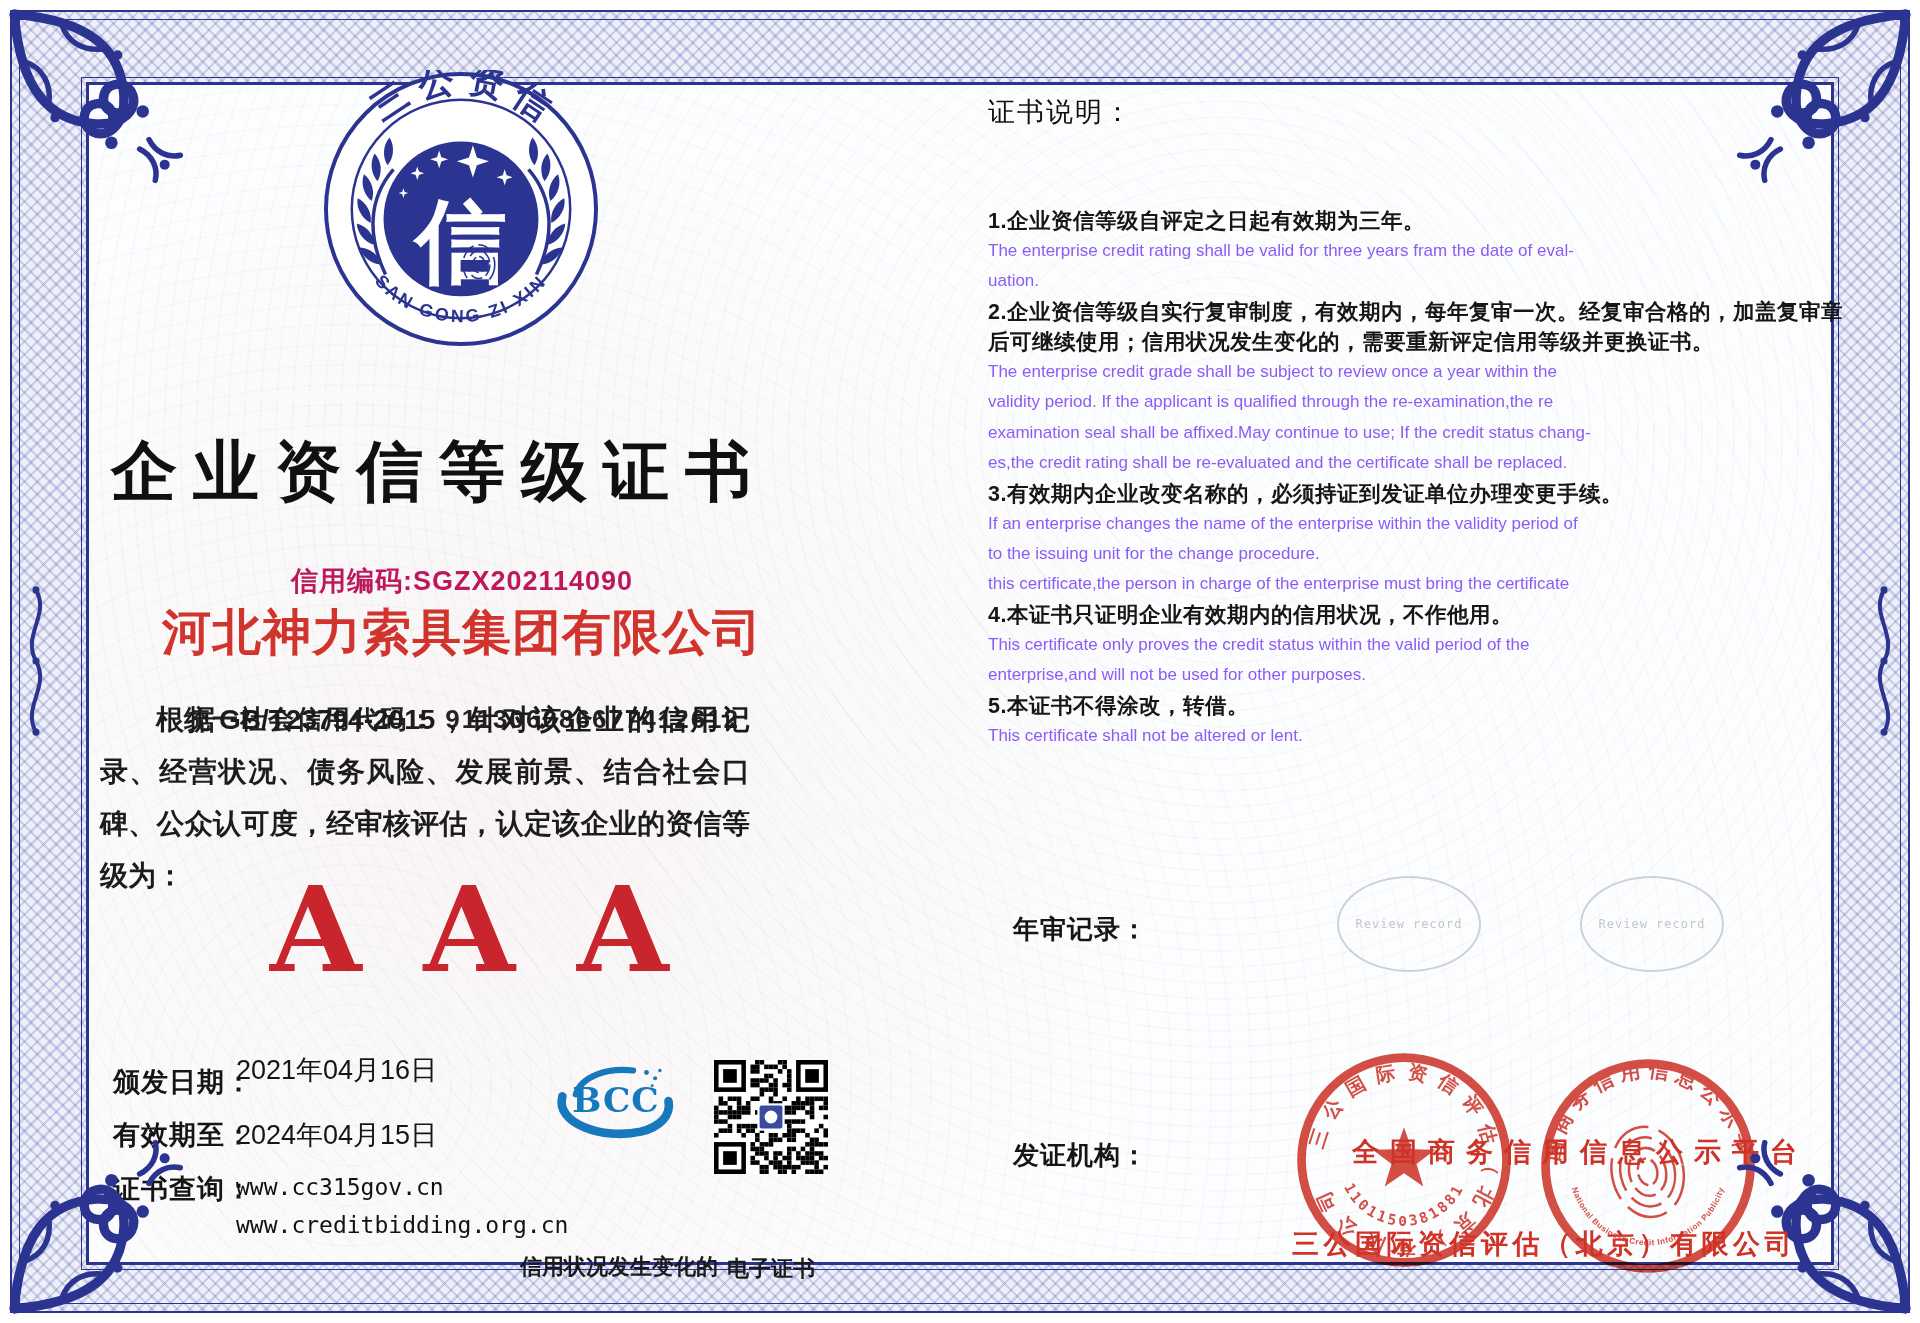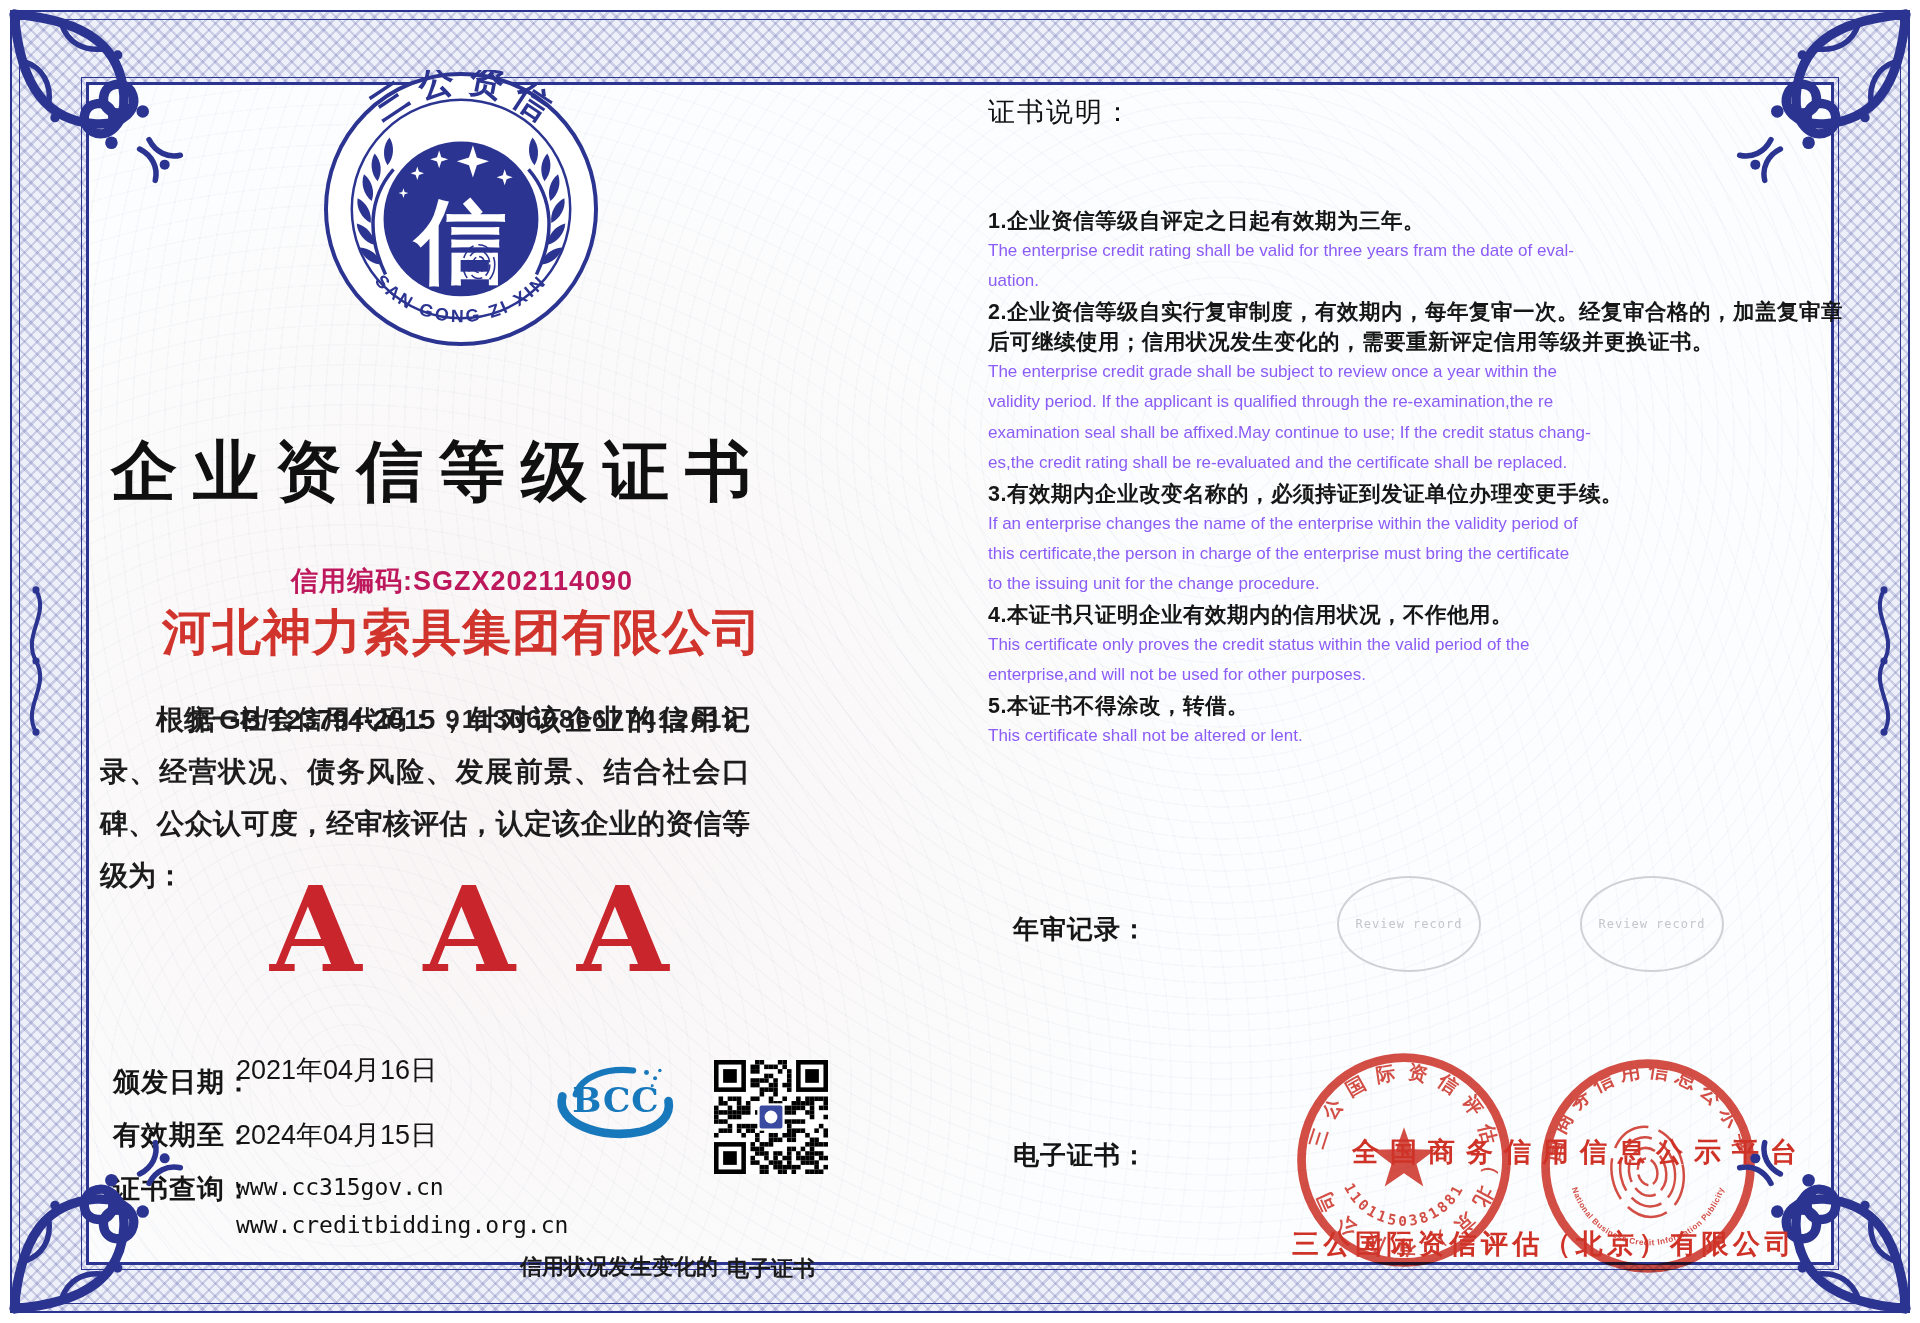--- a/index.html
+++ b/index.html
@@ -477,34 +477,34 @@
       <div class="iline en">The enterprise credit rating shall be valid for three years fram the date of eval-</div>
       <div class="iline en">uation.</div>
       <div class="iline cn">2.企业资信等级自实行复审制度，有效期内，每年复审一次。经复审合格的，加盖复审章</div>
       <div class="iline cn">后可继续使用；信用状况发生变化的，需要重新评定信用等级并更换证书。</div>
       <div class="iline en">The enterprise credit grade shall be subject to review once a year within the</div>
       <div class="iline en">validity period.  If the applicant is qualified through the re-examination,the re</div>
       <div class="iline en">examination seal shall be affixed.May continue to use; If the credit status chang-</div>
       <div class="iline en">es,the credit rating shall be re-evaluated and the certificate shall be replaced.</div>
       <div class="iline cn">3.有效期内企业改变名称的，必须持证到发证单位办理变更手续。</div>
       <div class="iline en">If an enterprise changes the name of the enterprise within the validity period of</div>
+      <div class="iline en">to the issuing unit for the change procedure.</div>
       <div class="iline en">this certificate,the person in charge of the enterprise must bring the certificate</div>
-      <div class="iline en">to the issuing unit for the change procedure.</div>
       <div class="iline cn">4.本证书只证明企业有效期内的信用状况，不作他用。</div>
       <div class="iline en">This certificate only proves the credit status within the valid period of the</div>
       <div class="iline en">enterprise,and will not be used for other purposes.</div>
       <div class="iline cn">5.本证书不得涂改，转借。</div>
       <div class="iline en">This certificate shall not be altered or lent.</div>
     </div>
 
   <div class="abs review-label">年审记录：</div>
   <div class="oval" style="left:1337px;top:876px">Review record</div>
   <div class="oval" style="left:1580px;top:876px">Review record</div>
 
-  <div class="abs issuer-label">电子证书：</div>
+  <div class="abs issuer-label">发证机构：</div>
 
   <svg class="stamp s1" viewBox="0 0 240 240">
     <defs>
       <path id="ringL" d="M36,120 a84,84 0 1 1 168,0 a84,84 0 1 1 -168,0"></path>
       <path id="serialArc" d="M52,120 A68,68 0 0 0 188,120"></path>
     </defs>
     <circle cx="120" cy="120" r="106" fill="none" stroke="#d23b31" stroke-width="9"></circle>
     <text font-size="20" font-weight="bold" fill="#d23b31" letter-spacing="11" font-family="Liberation Sans, sans-serif">
       <textPath href="#ringL" startOffset="2%">三公国际资信评估（北京）有限公司</textPath>
     </text>

